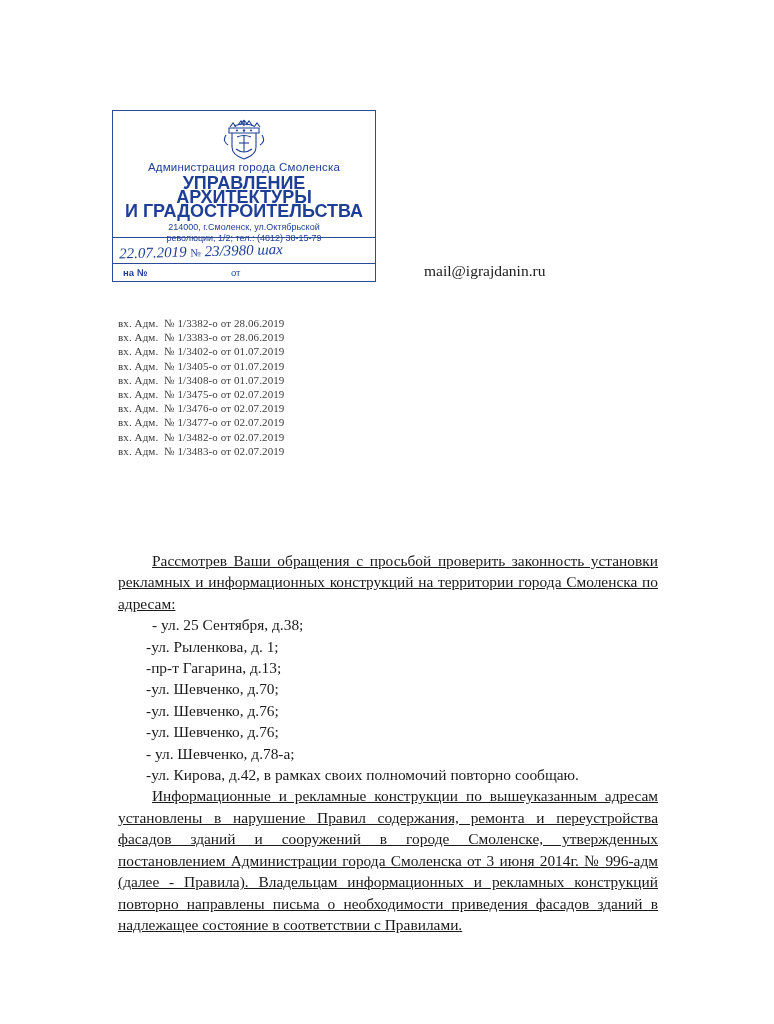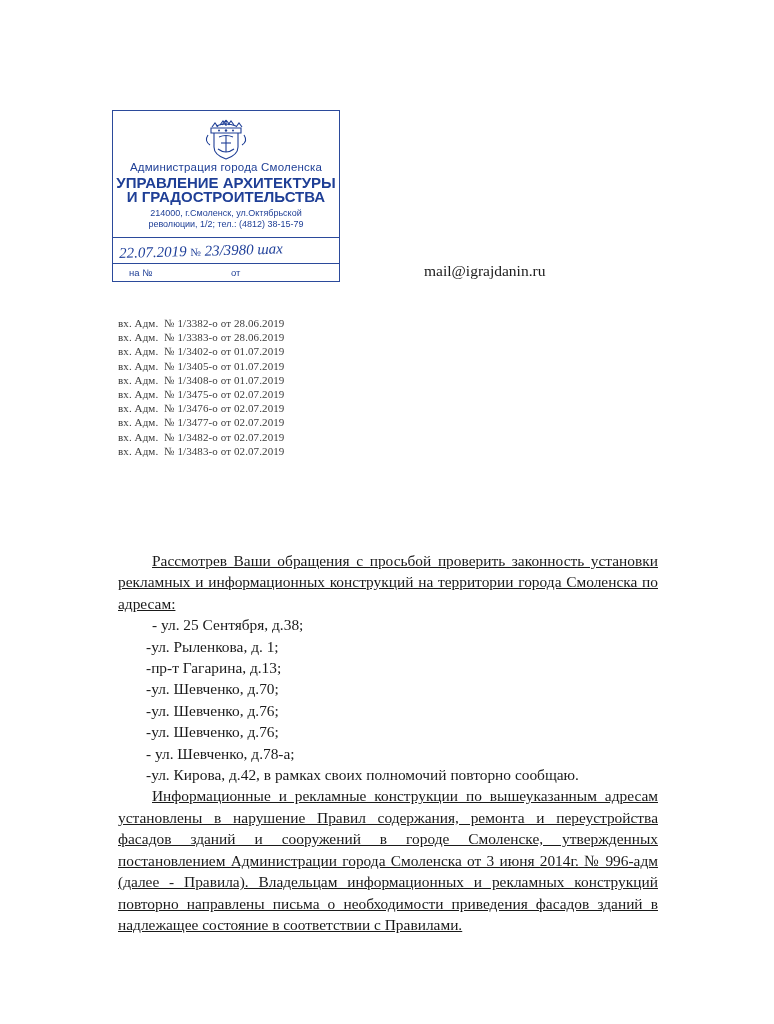--- a/index.html
+++ b/index.html
@@ -14,21 +14,21 @@
     font-family: "Liberation Serif", serif;
     color: #1a1a1a;
     overflow: hidden;
   }
 
   
   .stamp {
     position: absolute;
     left: 112px;
     top: 110px;
-    width: 228px;
+    width: 264px;
     height: 172px;
     border: 1px solid #2b4a9b;
     color: #1f3f96;
     font-family: "Liberation Sans", sans-serif;
     box-sizing: border-box;
   }
   .stamp-crest {
     text-align: center;
     margin-top: 5px;
     height: 44px;
@@ -36,21 +36,21 @@
   }
   .stamp-crest svg { display: inline-block; vertical-align: middle; }
   .stamp-line1 {
     text-align: center;
     font-size: 11.5px;
     letter-spacing: .2px;
     margin-top: 1px;
   }
   .stamp-line2 {
     text-align: center;
-    font-size: 15px;
+    font-size: 18px;
     font-weight: bold;
     margin-top: 3px;
     line-height: 14px;
   }
   .stamp-line3 {
     text-align: center;
     font-size: 9px;
     margin-top: 4px;
     line-height: 11px;
   }
@@ -77,21 +77,21 @@
   }
   .stamp-hand .num-label { font-style: normal; font-size: 11px; }
   .stamp-foot {
     position: absolute;
     top: 152px;
     left: 0; right: 0;
     height: 19px;
     font-size: 9.5px;
     line-height: 19px;
   }
-  .stamp-foot .lbl-na { position: absolute; left: 16px; }
+  .stamp-foot .lbl-na { position: absolute; left: 10px; font-weight: bold; }
   .stamp-foot .lbl-ot { position: absolute; left: 118px; }
 
   
   .email {
     position: absolute;
     left: 424px;
     top: 262px;
     font-size: 15.5px;
   }
 

